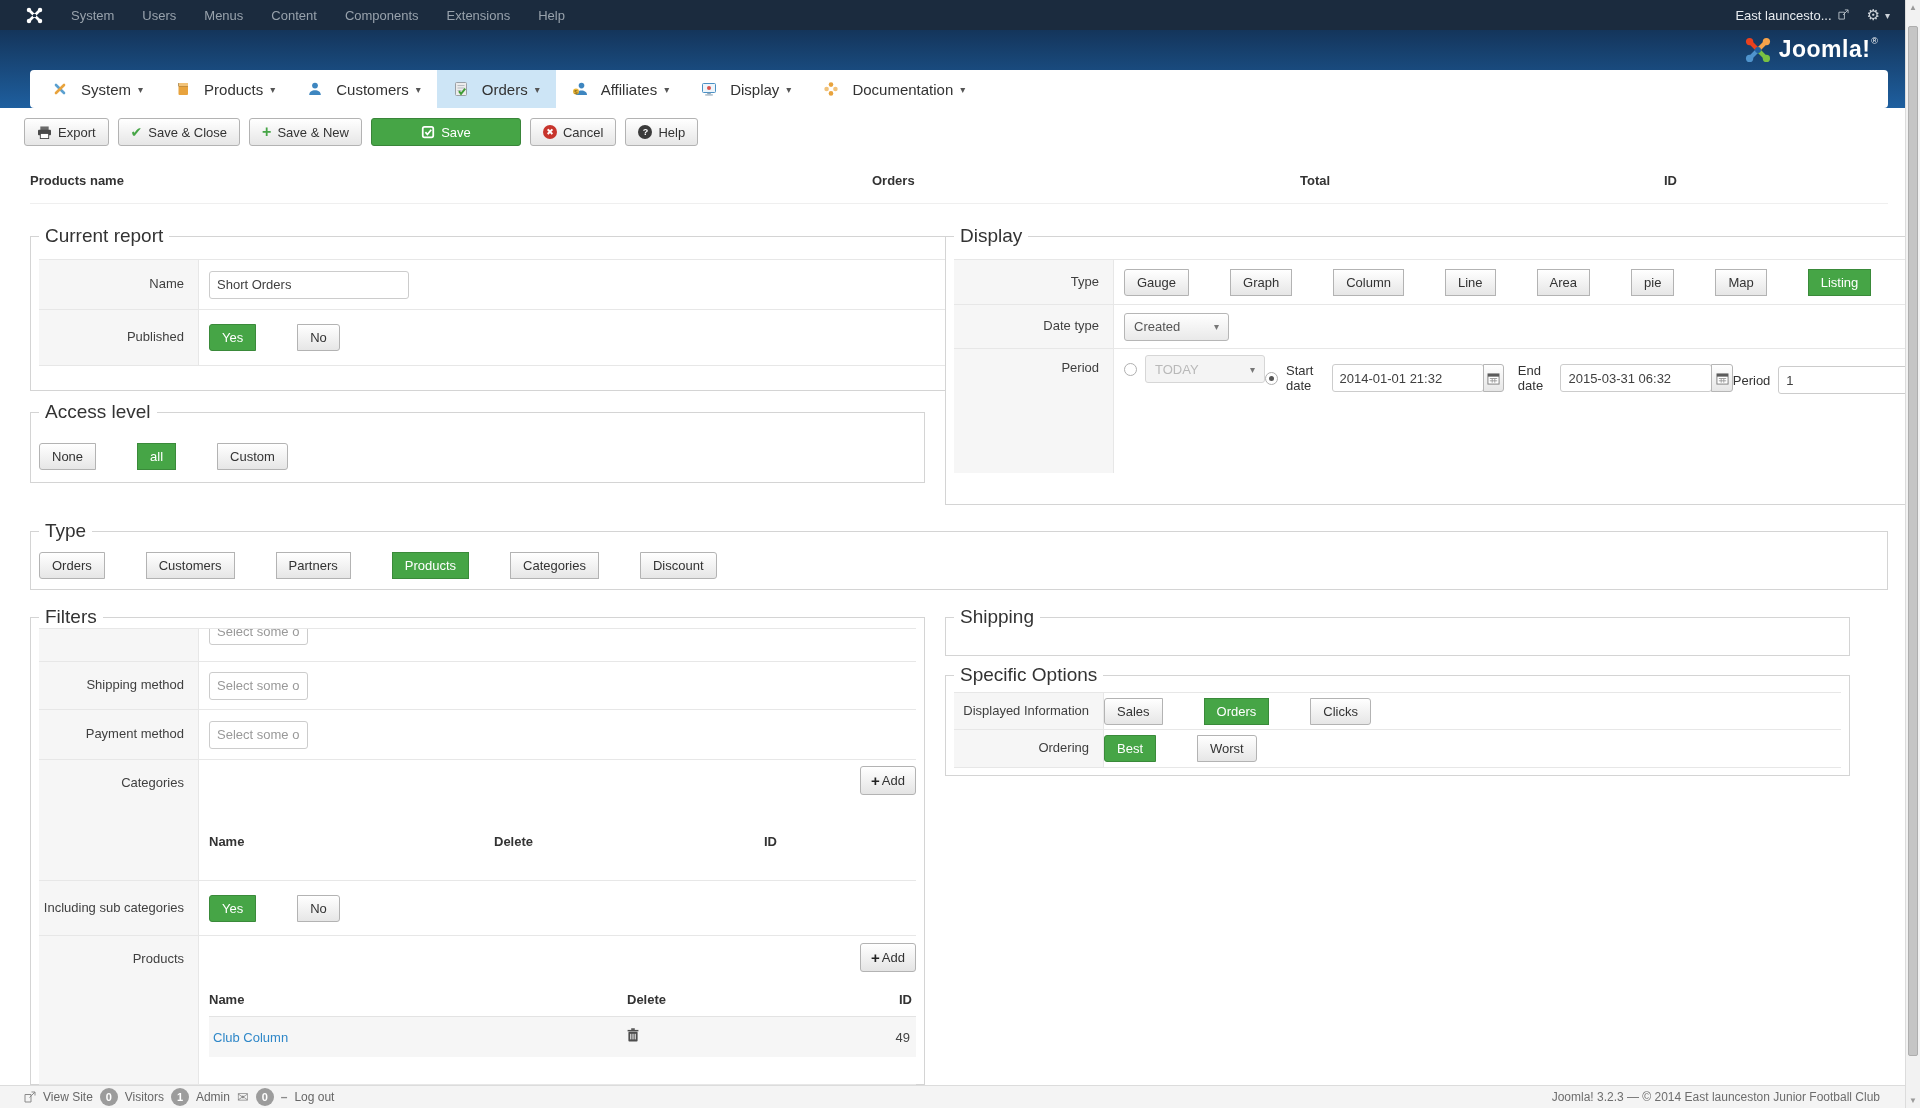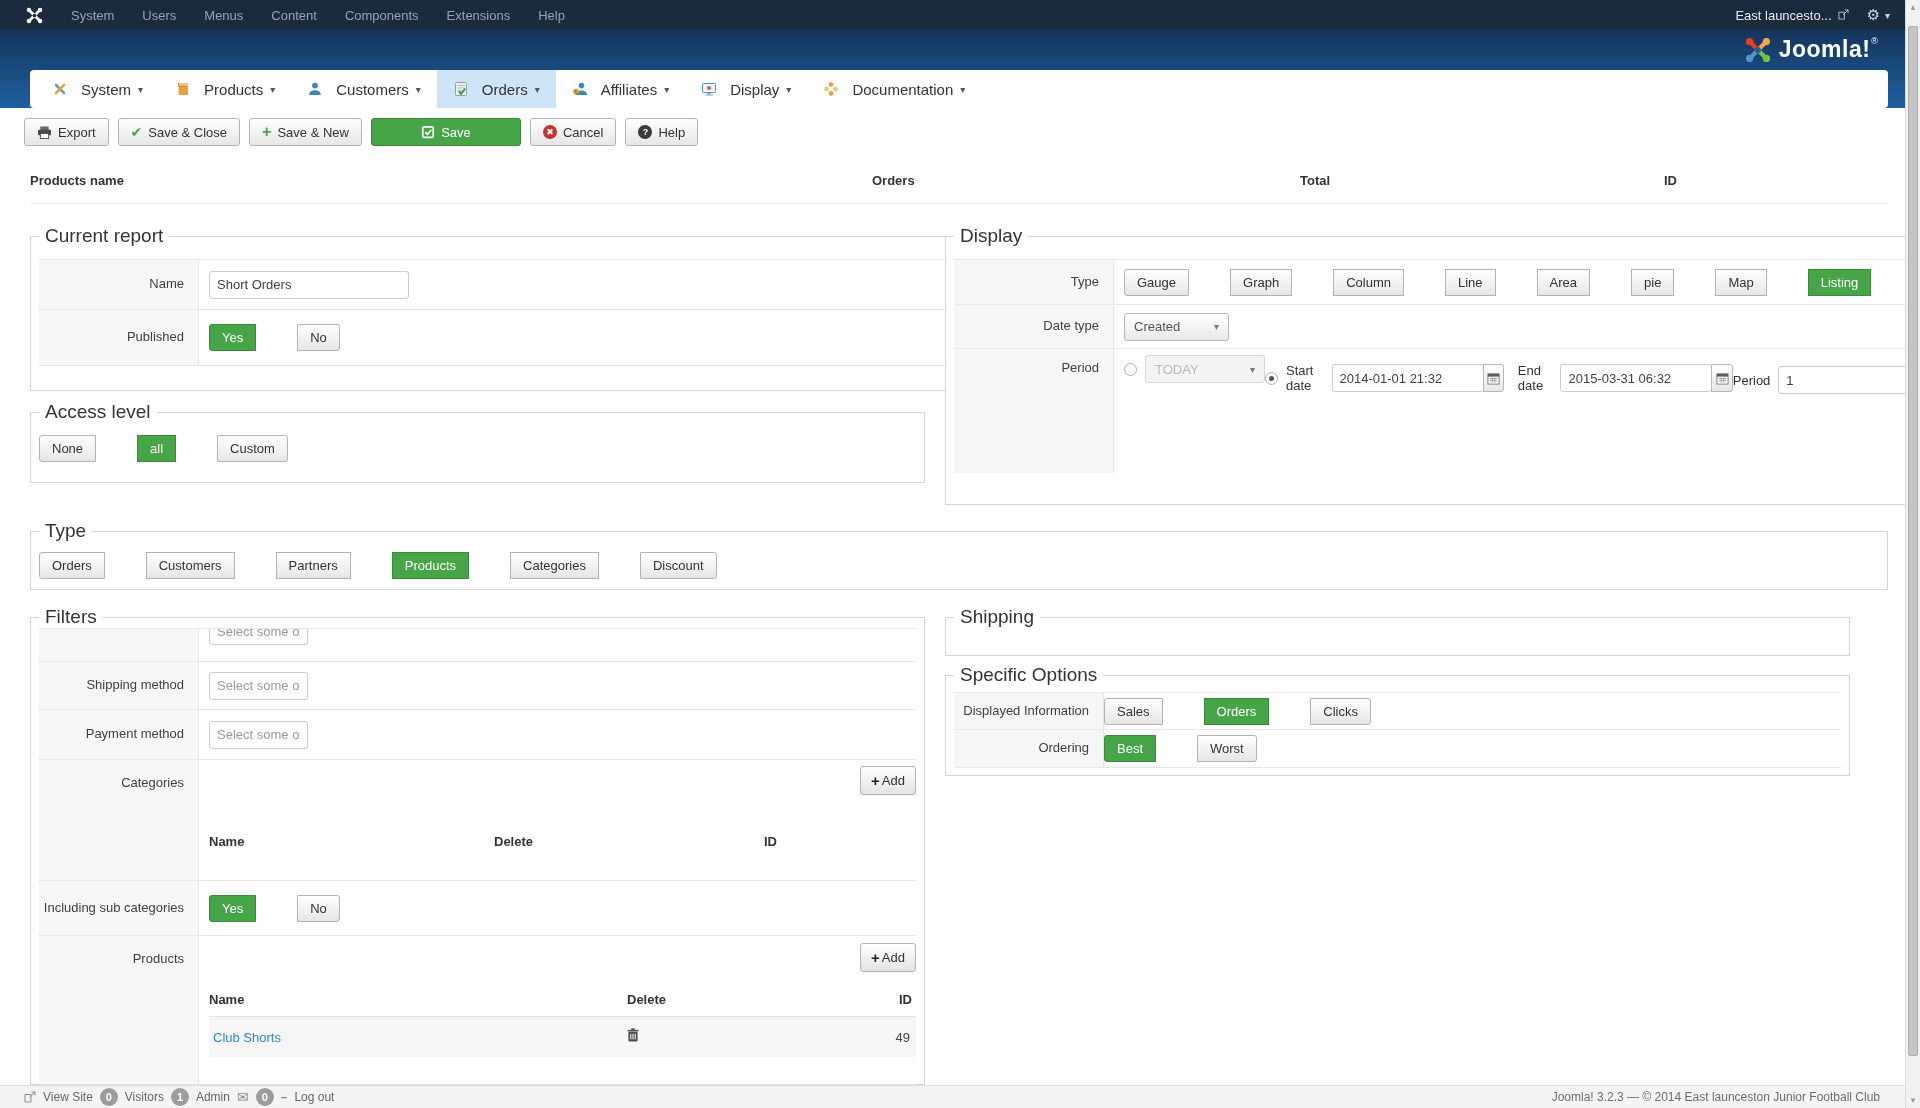--- a/index.html
+++ b/index.html
@@ -373,21 +373,21 @@
               <span class="scaret">▾</span>
             </div>
           </div>
         </div>
       </div>
     </div>
   </fieldset>
 
   <fieldset class="fs" style="left:30px; top:401px; width:895px; height:82px;">
     <legend>Access level</legend>
-    <div style="margin:12px 0 0 0;">
+    <div style="margin:20px 0 0 0;">
       <div class="bgroup">
         <button class="btn">None</button>
         <button class="btn active">all</button>
         <button class="btn">Custom</button>
       </div>
     </div>
   </fieldset>
 
   <fieldset class="fs" style="left:30px; top:520px; width:1858px; height:70px;">
     <legend>Type</legend>
@@ -453,21 +453,21 @@
           <button class="addbtn" style="top:7px">
             <span class="plus">+</span>
               <span>Add</span>
           </button>
           <div class="mini-head" style="margin-top:56px; padding-bottom:9px; border-bottom:1px solid #e3e3e3;">
             <span style="flex:0 0 418px">Name</span>
             <span style="flex:1 0 auto">Delete</span>
             <span style="padding-right:4px">ID</span>
           </div>
           <div class="stripe">
-            <span style="flex:0 0 418px; padding-left:4px;"><a class="lnk">Club Shorts</a></span>
+            <span style="flex:0 0 418px; padding-left:4px;"><a class="lnk">Club Column</a></span>
             <span style="flex:1 0 auto;">
               <span style="cursor:pointer; display:inline-block;"><svg width="12" height="14" viewBox="0 0 12 14">
                     <rect x="4.2" y="0.3" width="3.6" height="1.6" fill="#4e4e4e"></rect>
                     <rect x="0.6" y="1.9" width="10.8" height="1.5" fill="#4e4e4e"></rect>
                     <rect x="1.4" y="3.8" width="9.2" height="9.8" rx="1" fill="#4e4e4e"></rect>
                     <path d="M3.8 5.8v5.6M6 5.8v5.6M8.2 5.8v5.6" stroke="#fff"></path>
                   </svg></span>
             </span>
             <span style="padding-right:6px; font-size:13px; color:#444;">49</span>
           </div>

